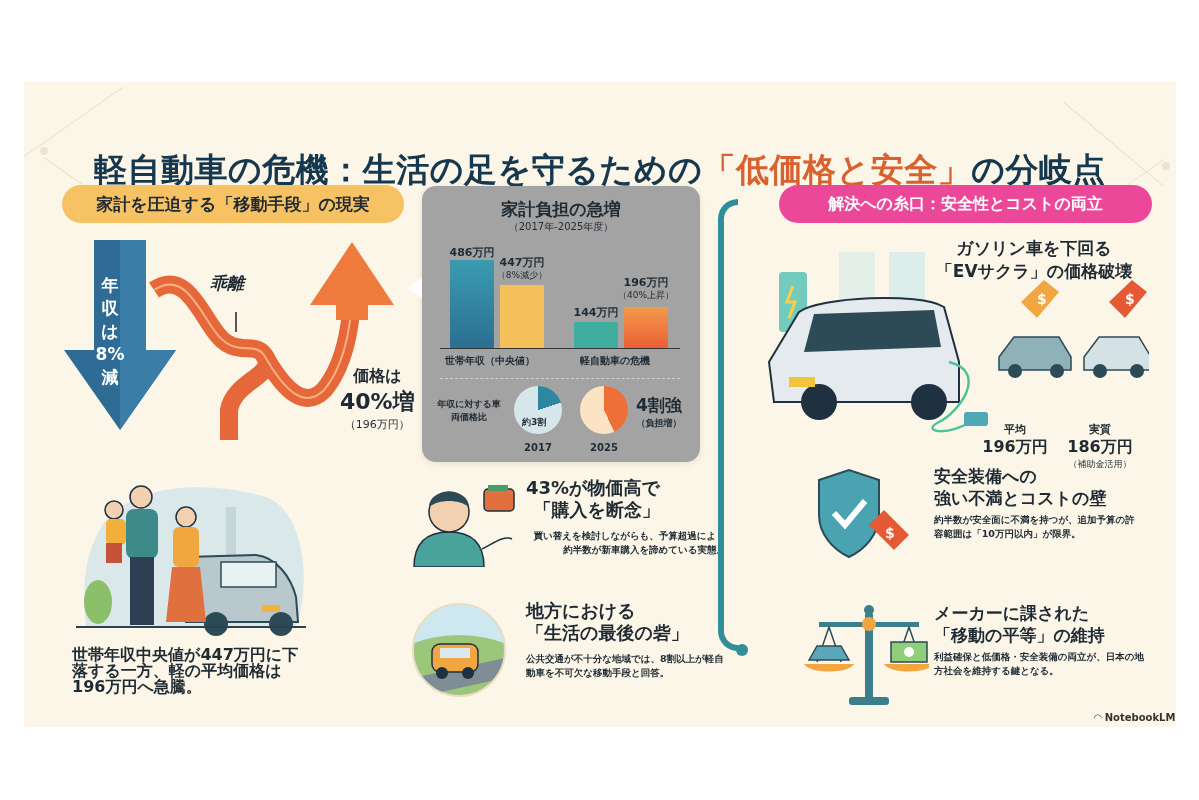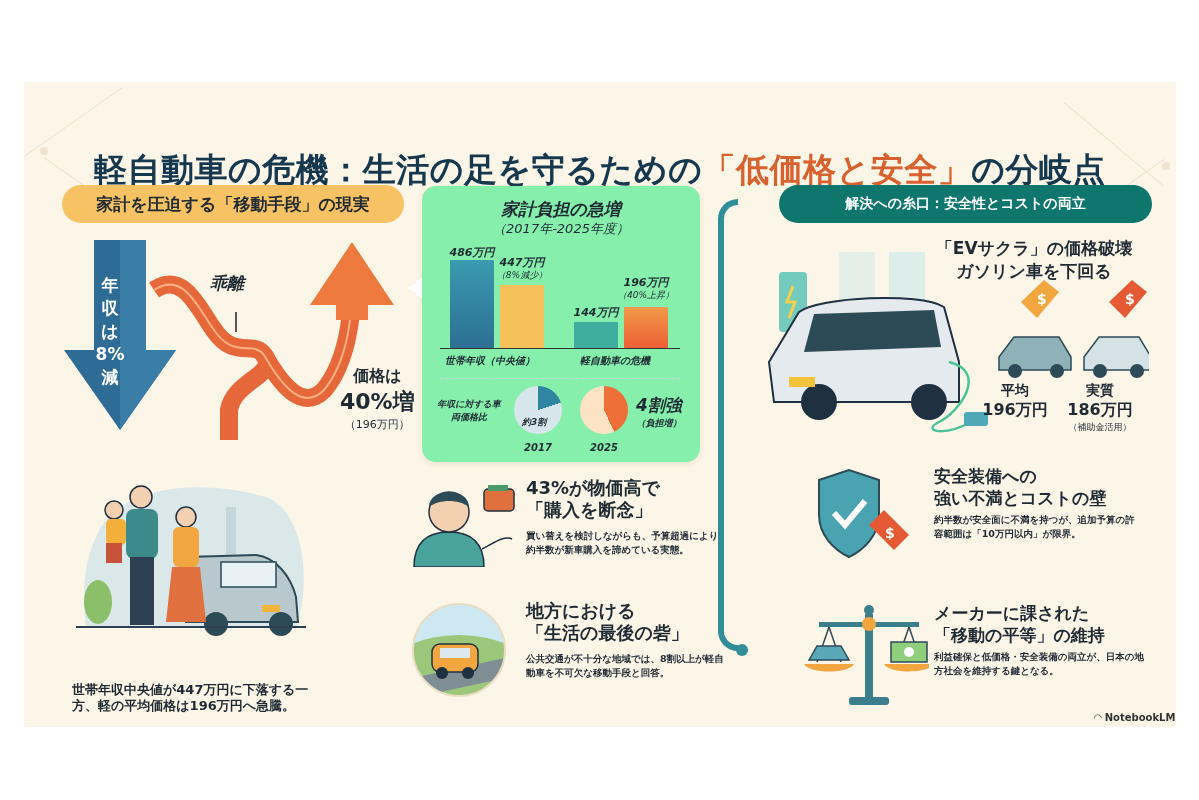--- a/index.html
+++ b/index.html
@@ -34,37 +34,36 @@
   }
   .divergence-label { position: absolute; left: 186px; top: 190px; font-size: 17px; font-weight: bold; font-style: italic; }
   .price-up-label { position: absolute; left: 316px; top: 284px; text-align: center; font-weight: bold; }
   .price-up-label .l1 { font-size: 16px; }
   .price-up-label .l2 { font-size: 22px; }
   .price-up-label .l3 { font-size: 11px; font-weight: normal; }
 
   .family-illus { position: absolute; left: 52px; top: 395px; }
   .family-caption {
     position: absolute; left: 48px; top: 565px; width: 240px;
-    font-size: 13px; font-weight: bold; line-height: 16px; margin-top: 35px;
+    font-size: 16px; font-weight: bold; line-height: 16px;
   }
 
   
   .chart-card {
     position: absolute; left: 398px; top: 104px; width: 278px; height: 276px;
-    background: #86efac; border-radius: 14px;
+    background: #a3a3a3; border-radius: 14px;
     box-shadow: 0 2px 6px rgba(160,140,100,0.18);
-    font-style: italic;
   }
   .chart-card::before {
     content: ""; position: absolute; left: -14px; top: 92px;
     border-top: 10px solid transparent; border-bottom: 10px solid transparent;
     border-right: 14px solid #ffffff;
   }
   .chart-title { position: absolute; left: 0; top: 12px; width: 100%; text-align: center; font-size: 17px; font-weight: bold; }
-  .chart-sub { position: absolute; left: 0; top: 34px; width: 100%; text-align: center; font-size: 13px; }
+  .chart-sub { position: absolute; left: 0; top: 34px; width: 100%; text-align: center; font-size: 10px; }
   .bars { position: absolute; left: 18px; top: 52px; width: 244px; height: 110px; }
   .bar { position: absolute; bottom: 0; width: 44px; border-radius: 1px; }
   .bar-val { position: absolute; font-size: 11px; font-weight: bold; text-align: center; width: 70px; line-height: 13px; }
   .bar-val .note { font-size: 9px; font-weight: normal; display: block; }
   .axis-line { position: absolute; left: 18px; top: 162px; width: 240px; border-top: 1px solid #333; }
   .cat-label { position: absolute; top: 168px; font-size: 10px; font-weight: bold; width: 110px; text-align: center; }
   .dashed { position: absolute; left: 18px; top: 192px; width: 240px; border-top: 1px dashed #c9d3d8; }
   .ratio-label { position: absolute; left: 12px; top: 212px; font-size: 9px; font-weight: bold; line-height: 13px; width: 70px; text-align: center; }
   .pie { position: absolute; top: 200px; width: 48px; height: 48px; border-radius: 50%; }
   .pie-inner-label { position: absolute; left: 100px; top: 230px; font-size: 9px; font-weight: bold; }
@@ -81,28 +80,28 @@
 
   
   .connector {
     position: absolute; left: 694px; top: 117px; width: 20px; height: 452px;
     border-left: 6px solid #2f8e98; border-top: 6px solid #2f8e98; border-bottom: 6px solid #2f8e98;
     border-radius: 20px 0 0 20px;
   }
   .connector-dot { position: absolute; left: 712px; top: 562px; width: 12px; height: 12px; border-radius: 50%; background: #2f8e98; }
   .pill-right {
     position: absolute; left: 755px; top: 103px; width: 373px; height: 38px;
-    background: #0f766e; border-radius: 20px;
+    background: #ec4899; border-radius: 20px;
     display: flex; align-items: center; justify-content: center;
-    font-size: 14px; font-weight: bold; color: #ffffff;
+    font-size: 16px; font-weight: bold; color: #ffffff;
   }
   .ev-head { position: absolute; left: 900px; top: 155px; width: 220px; text-align: center; font-size: 17px; font-weight: bold; line-height: 23px; }
   .ev-illus { position: absolute; left: 735px; top: 170px; }
   .price-col { position: absolute; top: 300px; width: 90px; text-align: center; font-weight: bold; }
-  .price-col .lbl { font-size: 14px; }
+  .price-col .lbl { font-size: 11px; margin-top: 40px; }
   .price-col .val { font-size: 16px; }
   .price-col .note { font-size: 9px; font-weight: normal; }
   .r-item { position: absolute; left: 775px; width: 380px; height: 120px; }
   .r-icon { position: absolute; left: 0; top: 0; }
   .r-head { position: absolute; left: 135px; top: 0; font-size: 17px; font-weight: bold; line-height: 22px; }
   .r-body { position: absolute; left: 135px; top: 48px; width: 210px; font-size: 9.5px; font-weight: bold; line-height: 14px; }
 
   .brand { position: absolute; left: 1070px; top: 630px; font-size: 10px; font-weight: bold; color: #333; display: flex; align-items: center; gap: 3px; }
 </style>
 </head>
@@ -206,21 +205,21 @@
     <div class="pie-inner-label">約3割</div>
     <div class="pie" style="left:158px;background:conic-gradient(#ee6f38 0 43%, #fbe3c4 43% 100%);"></div>
     <div class="pie-year" style="left:92px;">2017</div>
     <div class="pie-year" style="left:158px;">2025</div>
     <div class="pie-right-label">
       <span class="big">4割強</span>
       <span class="small">（負担増）</span>
     </div>
   </div>
 
-  <div class="mid-item" style="top:395px;">
+  <div class="mid-item" style="top:395px;text-align:right;">
     <svg class="mid-icon" width="115" height="90" viewBox="0 0 115 90">
       <path d="M10,90 C10,60 30,55 45,55 C60,55 80,60 80,90Z" fill="#4aa39a" stroke="#1f3040" stroke-width="1.5"></path>
       <circle cx="45" cy="35" r="20" fill="#f3d0b0" stroke="#1f3040" stroke-width="1.5"></circle>
       <path d="M25,30 C25,10 65,10 65,30 C55,22 35,22 25,30Z" fill="#2d4a57"></path>
       <rect x="80" y="12" width="30" height="22" rx="4" fill="#e0703e" stroke="#1f3040" stroke-width="1.5"></rect>
       <rect x="84" y="8" width="20" height="6" fill="#4a9a6a"></rect>
       <path d="M78,72 C90,66 100,58 108,62" fill="none" stroke="#1f3040" stroke-width="1.5"></path>
     </svg>
     <div class="mid-head">
       <div>43%が物価高で</div>
@@ -252,22 +251,22 @@
       <div>「生活の最後の砦」</div>
     </div>
     <div class="mid-body">公共交通が不十分な地域では、8割以上が軽自動車を不可欠な移動手段と回答。</div>
   </div>
 
   <div class="connector"></div>
   <div class="connector-dot"></div>
   <div class="pill-right">解決への糸口：安全性とコストの両立</div>
 
   <div class="ev-head">
+    <div>ガソリン車を下回る</div>
     <div>「EVサクラ」の価格破壊</div>
-    <div>ガソリン車を下回る</div>
   </div>
 
   <svg class="ev-illus" width="390" height="190" viewBox="0 0 390 190">
     <rect x="20" y="20" width="28" height="60" rx="4" fill="#4fc0b0" opacity="0.8"></rect>
     <path d="M34,34 L28,50 L36,50 L30,66" fill="none" stroke="#f6d04d" stroke-width="3"></path>
     <rect x="80" y="0" width="36" height="70" fill="#dfeeea" opacity="0.8"></rect>
     <rect x="130" y="0" width="36" height="70" fill="#d5ecea" opacity="0.8"></rect>
 
     <path d="M10,110 L40,60 C60,45 160,40 185,55 L200,110 L200,150 L15,150Z" fill="#e4eaee" stroke="#1f3040" stroke-width="2"></path>
     <path d="M55,62 L175,58 L182,95 L45,100Z" fill="#2d4a57"></path>

